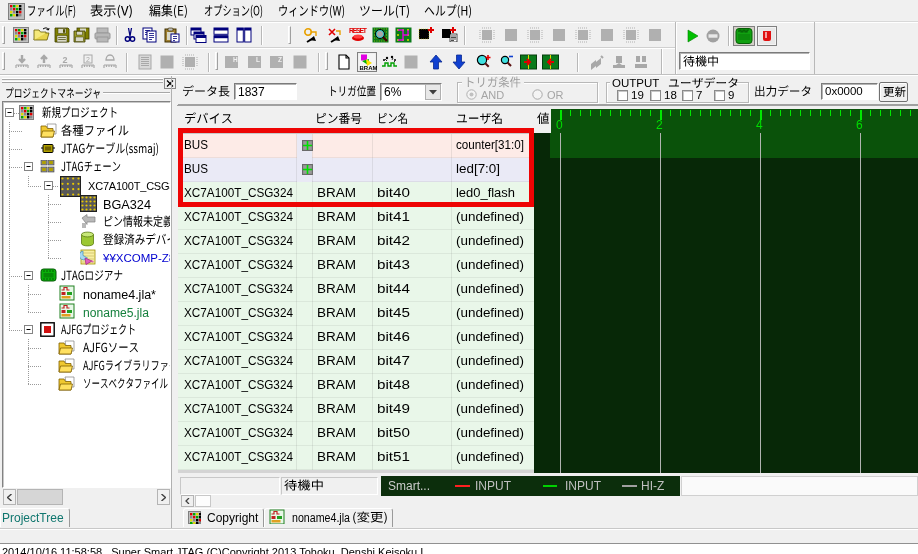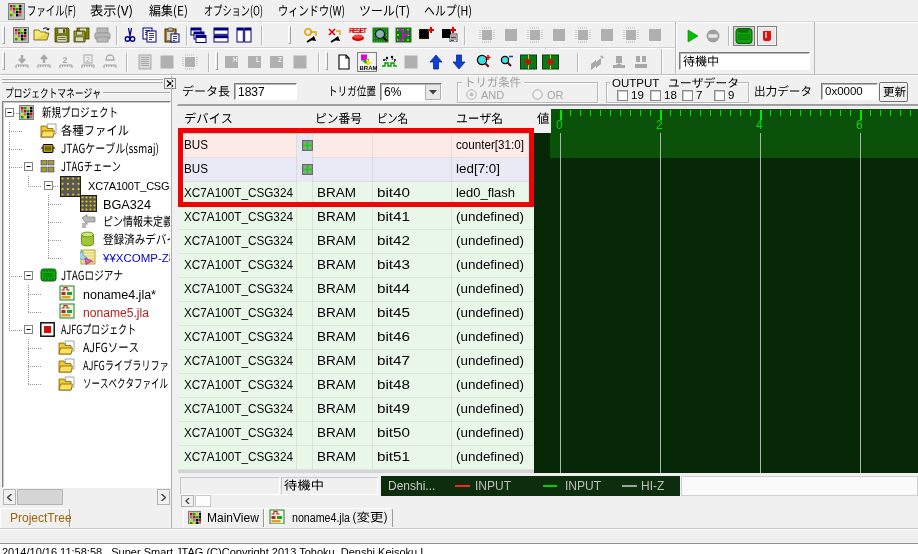--- a/index.html
+++ b/index.html
@@ -661,21 +661,21 @@
         <rect x="2.5" y="11" width="9" height="2.5" fill="#e0a020"></rect>
       </svg>
 <div style="position:absolute;left:83px;top:288px;font:12px 'Liberation Sans',sans-serif;color:#000;white-space:pre;width:max-content;transform:scaleX(1.042);transform-origin:0 0;">noname4.jla*</div>
 <svg style="position:absolute;left:59px;top:303px" width="17" height="16" viewBox="0 0 17 16">
         <rect x="1" y="1" width="14" height="14" fill="#e8f8e8" stroke="#208020" stroke-width="1"></rect>
         <path d="M2.5 5 h2.5 v-2.5 h3 v2.5 h2.5" stroke="#c02020" stroke-width="1.2" fill="none"></path>
         <rect x="2.5" y="7" width="4" height="3" fill="#c02020"></rect>
         <rect x="8" y="7" width="5" height="3" fill="#20a020"></rect>
         <rect x="2.5" y="11" width="9" height="2.5" fill="#e0a020"></rect>
       </svg>
-<div style="position:absolute;left:83px;top:306px;font:12px 'Liberation Sans',sans-serif;color:#b91c1c;white-space:pre;width:max-content;transform:scaleX(1.009);transform-origin:0 0;">noname5.jla</div>
+<div style="position:absolute;left:83px;top:306px;font:12px 'Liberation Sans',sans-serif;color:#15803d;white-space:pre;width:max-content;transform:scaleX(1.009);transform-origin:0 0;">noname5.jla</div>
 <svg style="position:absolute;left:40px;top:322px" width="15" height="15" viewBox="0 0 15 15">
         <rect x="0.8" y="0.8" width="13.4" height="13.4" fill="#fff" stroke="#000" stroke-width="1.4"></rect>
         <rect x="4" y="4" width="7" height="7" fill="#d01010"></rect>
       </svg>
 <svg style="position:absolute;left:61px;top:323px" width="77" height="18" viewBox="0 0 77 18">
         <g transform="scale(0.7156,1)">
           <path fill="#000000" d="M0.1 11.0H1.2L2.1 8.2H5.5L6.3 11.0H7.6L4.4 1.8H3.2ZM2.4 7.3 2.8 5.9C3.2 4.8 3.5 3.8 3.8 2.8H3.8C4.1 3.8 4.4 4.8 4.7 5.9L5.2 7.3Z M10.6 11.2C12.4 11.2 13.1 9.9 13.1 8.3V1.8H11.9V8.2C11.9 9.6 11.4 10.2 10.5 10.2C9.8 10.2 9.3 9.8 8.9 9.1L8.0 9.7C8.6 10.7 9.4 11.2 10.6 11.2Z M15.6 11.0H16.7V6.9H20.2V5.9H16.7V2.8H20.8V1.8H15.6Z M26.1 11.2C27.3 11.2 28.3 10.7 28.9 10.1V6.2H25.9V7.2H27.8V9.6C27.4 9.9 26.8 10.2 26.2 10.2C24.2 10.2 23.1 8.7 23.1 6.4C23.1 4.1 24.3 2.7 26.1 2.7C27.1 2.7 27.7 3.1 28.1 3.5L28.8 2.8C28.2 2.2 27.4 1.7 26.1 1.7C23.7 1.7 21.9 3.5 21.9 6.4C21.9 9.4 23.6 11.2 26.1 11.2Z M39.9 2.0C39.9 1.6 40.2 1.2 40.7 1.2C41.2 1.2 41.5 1.6 41.5 2.0C41.5 2.5 41.2 2.8 40.7 2.8C40.2 2.8 39.9 2.5 39.9 2.0ZM39.3 2.0C39.3 2.2 39.3 2.3 39.4 2.4L39.0 2.4C38.4 2.4 33.4 2.4 32.7 2.4C32.3 2.4 31.8 2.4 31.4 2.3V3.5C31.8 3.4 32.2 3.4 32.7 3.4C33.4 3.4 38.3 3.4 39.1 3.4C38.9 4.6 38.3 6.4 37.4 7.5C36.4 8.8 35.0 9.9 32.5 10.5L33.4 11.4C35.7 10.7 37.2 9.6 38.3 8.1C39.3 6.8 39.9 4.8 40.2 3.5L40.2 3.3C40.4 3.4 40.5 3.4 40.7 3.4C41.5 3.4 42.1 2.8 42.1 2.0C42.1 1.2 41.5 0.6 40.7 0.6C39.9 0.6 39.3 1.2 39.3 2.0Z M44.1 2.4C44.1 2.7 44.1 3.1 44.1 3.4C44.1 3.9 44.1 9.1 44.1 9.6C44.1 10.0 44.1 10.9 44.1 11.1H45.2L45.2 10.4H52.0L52.0 11.1H53.0C53.0 10.9 53.0 10.0 53.0 9.6C53.0 9.1 53.0 4.0 53.0 3.4C53.0 3.1 53.0 2.8 53.0 2.4C52.7 2.5 52.2 2.5 51.9 2.5C51.3 2.5 45.9 2.5 45.2 2.5C44.9 2.5 44.6 2.4 44.1 2.4ZM45.2 9.4V3.4H52.0V9.4Z M63.8 1.7 63.1 2.0C63.5 2.5 63.9 3.3 64.2 3.9L64.9 3.6C64.6 3.0 64.1 2.1 63.8 1.7ZM65.4 1.1 64.7 1.4C65.1 1.9 65.5 2.7 65.9 3.3L66.6 3.0C66.3 2.4 65.7 1.5 65.4 1.1ZM58.4 1.5 57.8 2.3C58.6 2.8 59.9 3.6 60.5 4.1L61.1 3.2C60.6 2.9 59.1 1.9 58.4 1.5ZM56.5 10.4 57.1 11.4C58.3 11.2 60.0 10.6 61.2 9.9C63.2 8.7 65.0 7.1 66.1 5.4L65.5 4.4C64.5 6.1 62.8 7.8 60.7 9.0C59.5 9.7 57.9 10.2 56.5 10.4ZM56.5 4.3 56.0 5.1C56.7 5.5 58.1 6.4 58.7 6.9L59.3 6.0C58.7 5.6 57.3 4.7 56.5 4.3Z M69.2 10.0V11.1C69.5 11.1 69.9 11.1 70.1 11.1H77.0C77.2 11.1 77.6 11.1 77.9 11.1V10.0C77.6 10.1 77.3 10.1 77.0 10.1H74.0V5.5H76.5C76.8 5.5 77.1 5.5 77.3 5.5V4.5C77.1 4.6 76.8 4.6 76.5 4.6H70.7C70.5 4.6 70.1 4.6 69.8 4.5V5.5C70.1 5.5 70.5 5.5 70.7 5.5H73.0V10.1H70.1C69.8 10.1 69.5 10.1 69.2 10.0Z M86.5 1.3 85.3 0.9C85.3 1.2 85.1 1.7 85.0 1.9C84.4 3.0 83.2 4.8 81.0 6.1L81.9 6.8C83.3 5.9 84.3 4.8 85.1 3.7H89.3C89.0 4.8 88.3 6.5 87.3 7.6C86.2 8.9 84.6 10.1 82.3 10.7L83.2 11.6C85.6 10.7 87.0 9.5 88.2 8.2C89.3 6.8 90.1 5.1 90.4 3.8C90.5 3.6 90.6 3.4 90.7 3.2L89.9 2.7C89.7 2.8 89.4 2.8 89.0 2.8H85.6L86.0 2.3C86.1 2.0 86.3 1.6 86.5 1.3Z M96.5 9.9C96.5 10.4 96.5 11.0 96.4 11.4H97.6C97.6 11.0 97.6 10.3 97.6 9.9L97.5 5.8C98.9 6.2 101.1 7.0 102.5 7.8L102.9 6.7C101.6 6.1 99.2 5.2 97.5 4.7V2.6C97.5 2.2 97.6 1.7 97.6 1.3H96.4C96.5 1.7 96.5 2.3 96.5 2.6C96.5 3.7 96.5 9.2 96.5 9.9Z"></path>
         </g>
       </svg>
 <svg style="position:absolute;left:58px;top:340px" width="17" height="15" viewBox="0 0 17 15">
@@ -713,21 +713,21 @@
 <div style="position:absolute;left:3px;top:489px;width:13px;height:16px;background:#f0f0f0;border:1px solid #b4b4b4;"></div>
 <svg style="position:absolute;left:7px;top:494px" width="5" height="7" viewBox="0 0 5 7">
       <path d="M4.5 0 L0.5 3.5 L4.5 7" stroke="#404040" stroke-width="1.4" fill="none"></path>
     </svg>
 <div style="position:absolute;left:17px;top:489px;width:46px;height:16px;background:#d6d6d6;border:1px solid #b4b4b4;"></div>
 <div style="position:absolute;left:157px;top:489px;width:13px;height:16px;background:#f0f0f0;border:1px solid #b4b4b4;"></div>
 <svg style="position:absolute;left:161px;top:494px" width="5" height="7" viewBox="0 0 5 7">
       <path d="M0.5 0 L4.5 3.5 L0.5 7" stroke="#404040" stroke-width="1.4" fill="none"></path>
     </svg>
 <div style="position:absolute;left:0px;top:508px;width:70px;height:19px;background:#f0f0f0;border:1px solid #9a9a9a;border-top-color:#fff;border-left-color:#fff;border-bottom:none;border-radius:0 3px 0 0;"></div>
-<div style="position:absolute;left:10px;top:511px;font:normal 12px 'Liberation Sans',sans-serif;color:#a16207;white-space:pre;width:max-content;">ProjectTree</div>
+<div style="position:absolute;left:2px;top:511px;font:normal 12px 'Liberation Sans',sans-serif;color:#0f766e;white-space:pre;width:max-content;">ProjectTree</div>
 <div style="position:absolute;left:171px;top:101px;width:7px;height:427px;background:#f0f0f0;"></div>
 <div style="position:absolute;left:171px;top:76px;width:1px;height:452px;background:#b0b0b0;"></div>
 <div style="position:absolute;left:177px;top:105px;width:741px;height:1px;background:#a0a0a0;"></div>
 <div style="position:absolute;left:178px;top:106px;width:373px;height:28px;background:#f0f0f0;border-bottom:1px solid #c8c8c8;"></div>
 <svg style="position:absolute;left:184px;top:112px" width="51" height="18" viewBox="0 0 51 18">
       <g transform="scale(0.9800,1)">
         <path fill="#000000" d="M2.5 1.9V2.9C2.9 2.9 3.3 2.9 3.7 2.9C4.4 2.9 7.3 2.9 8.0 2.9C8.4 2.9 8.8 2.9 9.2 2.9V1.9C8.8 1.9 8.4 1.9 8.0 1.9C7.3 1.9 4.4 1.9 3.7 1.9C3.3 1.9 2.9 1.9 2.5 1.9ZM9.8 0.8 9.2 1.1C9.5 1.6 9.9 2.3 10.2 2.9L10.8 2.6C10.6 2.0 10.1 1.3 9.8 0.8ZM11.2 0.3 10.5 0.6C10.9 1.1 11.3 1.8 11.6 2.3L12.2 2.0C12.0 1.6 11.5 0.8 11.2 0.3ZM1.1 5.0V6.0C1.4 6.0 1.8 6.0 2.1 6.0H5.9C5.9 7.2 5.7 8.2 5.2 9.1C4.7 9.9 3.8 10.6 2.8 11.0L3.7 11.7C4.8 11.2 5.7 10.3 6.2 9.4C6.7 8.5 6.9 7.4 6.9 6.0H10.3C10.6 6.0 11.0 6.0 11.3 6.0V5.0C11.0 5.0 10.6 5.1 10.3 5.1C9.7 5.1 2.9 5.1 2.1 5.1C1.8 5.1 1.4 5.0 1.1 5.0Z M22.1 1.3 21.4 1.5C21.7 2.0 22.2 2.8 22.4 3.3L23.1 3.0C22.8 2.5 22.4 1.7 22.1 1.3ZM23.4 0.8 22.8 1.0C23.1 1.5 23.5 2.2 23.8 2.8L24.5 2.5C24.2 2.0 23.8 1.2 23.4 0.8ZM15.2 7.2C14.8 8.3 14.1 9.6 13.3 10.6L14.4 11.1C15.1 10.1 15.7 8.8 16.2 7.7C16.7 6.4 17.2 4.5 17.3 3.8C17.4 3.5 17.5 3.1 17.6 2.8L16.4 2.6C16.3 4.0 15.8 5.9 15.2 7.2ZM21.4 6.8C21.9 8.1 22.5 9.8 22.8 11.1L23.9 10.7C23.6 9.6 22.9 7.7 22.4 6.4C21.9 5.1 21.1 3.4 20.6 2.5L19.6 2.8C20.1 3.7 20.9 5.5 21.4 6.8Z M26.1 6.5 26.6 7.5C28.3 6.9 30.0 6.2 31.3 5.4V10.1C31.3 10.5 31.3 11.2 31.3 11.4H32.5C32.4 11.1 32.4 10.5 32.4 10.1V4.8C33.7 3.9 34.8 3.0 35.8 2.0L35.0 1.2C34.1 2.2 32.8 3.3 31.5 4.1C30.1 5.0 28.2 5.9 26.1 6.5Z M47.5 2.6 46.9 2.2C46.7 2.2 46.3 2.2 45.9 2.2C45.5 2.2 41.6 2.2 41.1 2.2C40.7 2.2 40.0 2.2 39.8 2.2V3.3C40.0 3.3 40.7 3.2 41.1 3.2C41.5 3.2 45.5 3.2 46.0 3.2C45.7 4.3 44.8 5.8 43.9 6.7C42.6 8.2 40.8 9.7 38.8 10.4L39.5 11.3C41.4 10.4 43.1 9.1 44.4 7.6C45.7 8.8 47.0 10.2 47.9 11.3L48.7 10.6C47.9 9.6 46.4 8.0 45.1 6.8C46.0 5.7 46.8 4.3 47.2 3.2C47.3 3.0 47.4 2.7 47.5 2.6Z"></path>
       </g>
     </svg>
 <svg style="position:absolute;left:315px;top:112px" width="49" height="18" viewBox="0 0 49 18">
@@ -943,21 +943,21 @@
 <div style="position:absolute;left:177px;top:473px;width:741px;height:3px;background:#f0f0f0;"></div>
 <div style="position:absolute;left:177px;top:476px;width:741px;height:21px;background:#f0f0f0;"></div>
 <div style="position:absolute;left:180px;top:477px;width:100px;height:18px;background:#f0f0f0;border:1px solid #c8c8c8;border-bottom-color:#fff;border-right-color:#fff;"></div>
 <div style="position:absolute;left:281px;top:477px;width:97px;height:18px;background:#f0f0f0;border:1px solid #c8c8c8;border-bottom-color:#fff;border-right-color:#fff;"></div>
 <svg style="position:absolute;left:284px;top:479px" width="42" height="17" viewBox="0 0 42 17">
       <g transform="scale(1.1111,1)">
         <path fill="#000000" d="M5.0 8.1C5.5 8.8 6.2 9.7 6.4 10.2L7.2 9.8C6.9 9.2 6.3 8.4 5.7 7.7ZM3.1 0.5C2.5 1.4 1.5 2.4 0.5 3.0C0.7 3.2 0.9 3.5 1.0 3.7C2.1 3.0 3.2 1.9 3.9 0.8ZM7.3 0.5V2.0H4.6V2.9H7.3V4.4H3.9V5.2H9.0V6.6H4.1V7.4H9.0V10.4C9.0 10.6 8.9 10.6 8.7 10.6C8.5 10.7 7.8 10.7 7.1 10.6C7.2 10.9 7.4 11.3 7.4 11.5C8.4 11.5 9.0 11.5 9.4 11.4C9.7 11.2 9.9 11.0 9.9 10.4V7.4H11.5V6.6H9.9V5.2H11.5V4.4H8.2V2.9H10.9V2.0H8.2V0.5ZM3.3 3.2C2.6 4.4 1.4 5.6 0.3 6.4C0.5 6.6 0.8 7.1 0.8 7.3C1.3 6.9 1.8 6.5 2.2 6.0V11.5H3.1V4.9C3.4 4.5 3.8 4.0 4.1 3.5Z M14.1 0.5V3.1H12.6V3.9H14.1C13.7 5.6 13.1 7.5 12.4 8.5C12.5 8.7 12.7 9.0 12.8 9.2C13.3 8.4 13.8 7.2 14.1 6.0V11.5H15.0V5.5C15.3 6.1 15.6 6.8 15.8 7.2L16.2 6.7V7.4H17.0C16.9 8.8 16.6 10.1 15.5 10.9C15.7 11.0 15.9 11.3 16.0 11.5C16.9 10.8 17.4 9.9 17.6 8.8C18.1 9.2 18.6 9.6 18.9 9.9L19.4 9.2C19.1 8.9 18.4 8.4 17.8 8.1L17.9 7.4H19.7C19.9 8.2 20.1 9.0 20.3 9.6C19.7 10.2 18.9 10.6 18.1 10.9C18.2 11.1 18.5 11.4 18.6 11.5C19.3 11.2 20.1 10.8 20.7 10.3C21.1 11.1 21.7 11.5 22.4 11.5C23.2 11.5 23.5 11.1 23.6 9.8C23.4 9.7 23.2 9.6 23.0 9.4C22.9 10.5 22.8 10.8 22.5 10.8C22.0 10.8 21.6 10.4 21.3 9.8C21.9 9.2 22.3 8.6 22.7 7.8L21.9 7.5C21.7 8.1 21.4 8.6 21.0 9.0C20.8 8.5 20.6 8.0 20.5 7.4H23.5V6.6H22.5L22.7 6.3C22.5 6.1 21.9 5.7 21.5 5.5L21.0 5.9C21.4 6.1 21.8 6.4 22.0 6.6H20.4C20.1 4.9 20.0 2.8 20.0 0.5H19.2C19.2 2.8 19.3 4.9 19.6 6.6H16.2L16.3 6.5C16.1 6.2 15.2 4.8 15.0 4.5V3.9H16.3V3.1H15.0V0.5ZM22.5 1.8C22.3 2.2 22.0 2.7 21.7 3.2C21.6 3.0 21.4 2.8 21.2 2.7C21.5 2.2 21.9 1.5 22.2 0.9L21.5 0.6C21.3 1.1 21.0 1.8 20.7 2.3L20.5 2.1L20.1 2.6C20.5 2.9 21.1 3.4 21.4 3.8C21.1 4.2 20.9 4.5 20.6 4.8L20.2 4.9L20.4 5.6L22.9 5.3C23.0 5.5 23.0 5.7 23.1 5.8L23.6 5.5C23.5 5.1 23.2 4.4 22.9 3.8L22.3 4.0C22.5 4.2 22.6 4.5 22.7 4.7L21.4 4.8C22.0 4.0 22.6 3.0 23.1 2.1ZM18.4 1.8C18.2 2.2 18.0 2.7 17.7 3.2C17.5 3.0 17.3 2.9 17.1 2.7C17.4 2.2 17.8 1.5 18.1 0.9L17.4 0.6C17.3 1.1 17.0 1.8 16.7 2.3L16.4 2.1L16.0 2.6C16.5 2.9 17.0 3.4 17.3 3.8C17.0 4.2 16.8 4.6 16.5 5.0L16.1 5.0L16.2 5.7L18.6 5.5L18.7 5.9L19.3 5.6C19.3 5.2 19.0 4.5 18.7 3.9L18.1 4.1C18.2 4.3 18.3 4.6 18.4 4.8L17.3 4.9C17.9 4.1 18.5 3.0 19.1 2.1Z M29.5 0.5V2.6H25.2V8.3H26.1V7.6H29.5V11.5H30.4V7.6H33.9V8.3H34.8V2.6H30.4V0.5ZM26.1 6.7V3.5H29.5V6.7ZM33.9 6.7H30.4V3.5H33.9Z"></path>
       </g>
     </svg>
 <div style="position:absolute;left:381px;top:476px;width:299px;height:20px;background:#0c2e0c;"></div>
-<div style="position:absolute;left:388px;top:479px;font:normal 12px 'Liberation Sans',sans-serif;color:#cccccc;white-space:pre;width:max-content;">Denshi...</div>
+<div style="position:absolute;left:388px;top:479px;font:normal 12px 'Liberation Sans',sans-serif;color:#cccccc;white-space:pre;width:max-content;">Smart...</div>
 <div style="position:absolute;left:455px;top:485px;width:15px;height:2px;background:#ff2020;"></div>
 <div style="position:absolute;left:475px;top:479px;font:normal 12px 'Liberation Sans',sans-serif;color:#c0c0c0;white-space:pre;width:max-content;">INPUT</div>
 <div style="position:absolute;left:543px;top:485px;width:14px;height:2px;background:#00d000;"></div>
 <div style="position:absolute;left:565px;top:479px;font:normal 12px 'Liberation Sans',sans-serif;color:#c0c0c0;white-space:pre;width:max-content;">INPUT</div>
 <div style="position:absolute;left:622px;top:485px;width:15px;height:2px;background:#a0a0a0;"></div>
 <div style="position:absolute;left:641px;top:479px;font:normal 12px 'Liberation Sans',sans-serif;color:#c0c0c0;white-space:pre;width:max-content;">HI-Z</div>
 <div style="position:absolute;left:681px;top:476px;width:237px;height:20px;background:#fafafa;border:1px solid #d0d0d0;"></div>
 <div style="position:absolute;left:181px;top:495px;width:13px;height:12px;background:#f0f0f0;border:1px solid #b4b4b4;"></div>
 <svg style="position:absolute;left:185px;top:498px" width="5" height="6" viewBox="0 0 5 6">
       <path d="M4 0 L1 3 L4 6" stroke="#404040" stroke-width="1.3" fill="none"></path>
@@ -977,21 +977,21 @@
       <rect x="11" y="5" width="2.4" height="2.4" fill="#000"></rect>
       <rect x="2" y="8" width="2.4" height="2.4" fill="#dd0"></rect>
       <rect x="5" y="8" width="2.4" height="2.4" fill="#888"></rect>
       <rect x="8" y="8" width="2.4" height="2.4" fill="#000"></rect>
       <rect x="11" y="8" width="2.4" height="2.4" fill="#d00"></rect>
       <rect x="2" y="11" width="2.4" height="2.4" fill="#0a0"></rect>
       <rect x="5" y="11" width="2.4" height="2.4" fill="#dd0"></rect>
       <rect x="8" y="11" width="2.4" height="2.4" fill="#000"></rect>
       <rect x="11" y="11" width="2.4" height="2.4" fill="#888"></rect>
     </svg>
-<div style="position:absolute;left:207px;top:511px;font:normal 12px 'Liberation Sans',sans-serif;color:#000;white-space:pre;width:max-content;">MainView</div>
+<div style="position:absolute;left:207px;top:511px;font:normal 12px 'Liberation Sans',sans-serif;color:#000;white-space:pre;width:max-content;">Copyright</div>
 <div style="position:absolute;left:264px;top:508px;width:129px;height:19px;background:#f0f0f0;border:1px solid #9a9a9a;border-bottom:none;border-top-color:#fff;border-left-color:#fff;border-radius:3px 3px 0 0;"></div>
 <svg style="position:absolute;left:269px;top:509px" width="16" height="15" viewBox="0 0 16 15">
       <rect x="1" y="1" width="14" height="14" fill="#e8f8e8" stroke="#208020" stroke-width="1"></rect>
       <path d="M2.5 5 h2.5 v-2.5 h3 v2.5 h2.5" stroke="#c02020" stroke-width="1.2" fill="none"></path>
       <rect x="2.5" y="7" width="4" height="3" fill="#c02020"></rect>
       <rect x="8" y="7" width="5" height="3" fill="#20a020"></rect>
       <rect x="2.5" y="11" width="9" height="2.5" fill="#e0a020"></rect>
     </svg>
 <div style="position:absolute;left:292px;top:511px;font:12px 'Liberation Sans',sans-serif;color:#000;white-space:pre;width:max-content;transform:scaleX(0.887);transform-origin:0 0;">noname4.jla</div>
 <svg style="position:absolute;left:352px;top:511px" width="38" height="17" viewBox="0 0 38 17">

